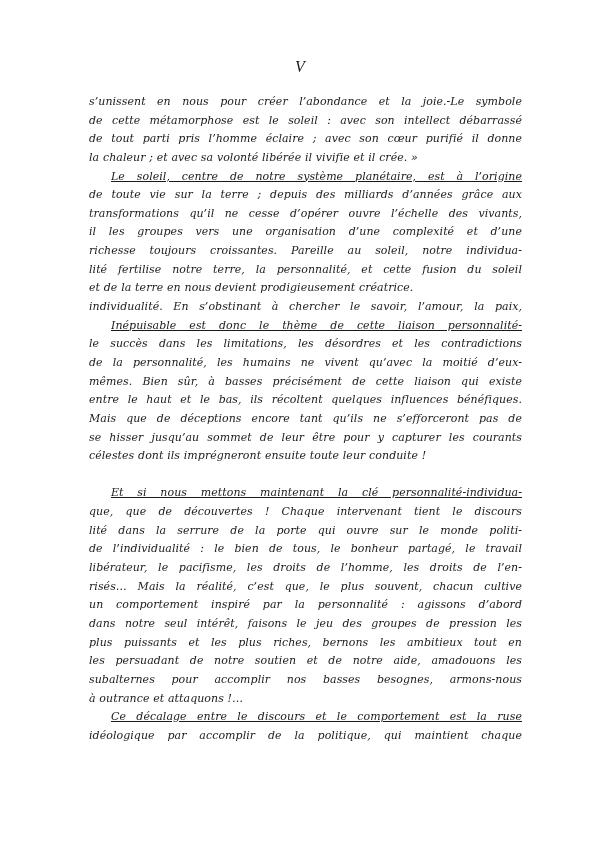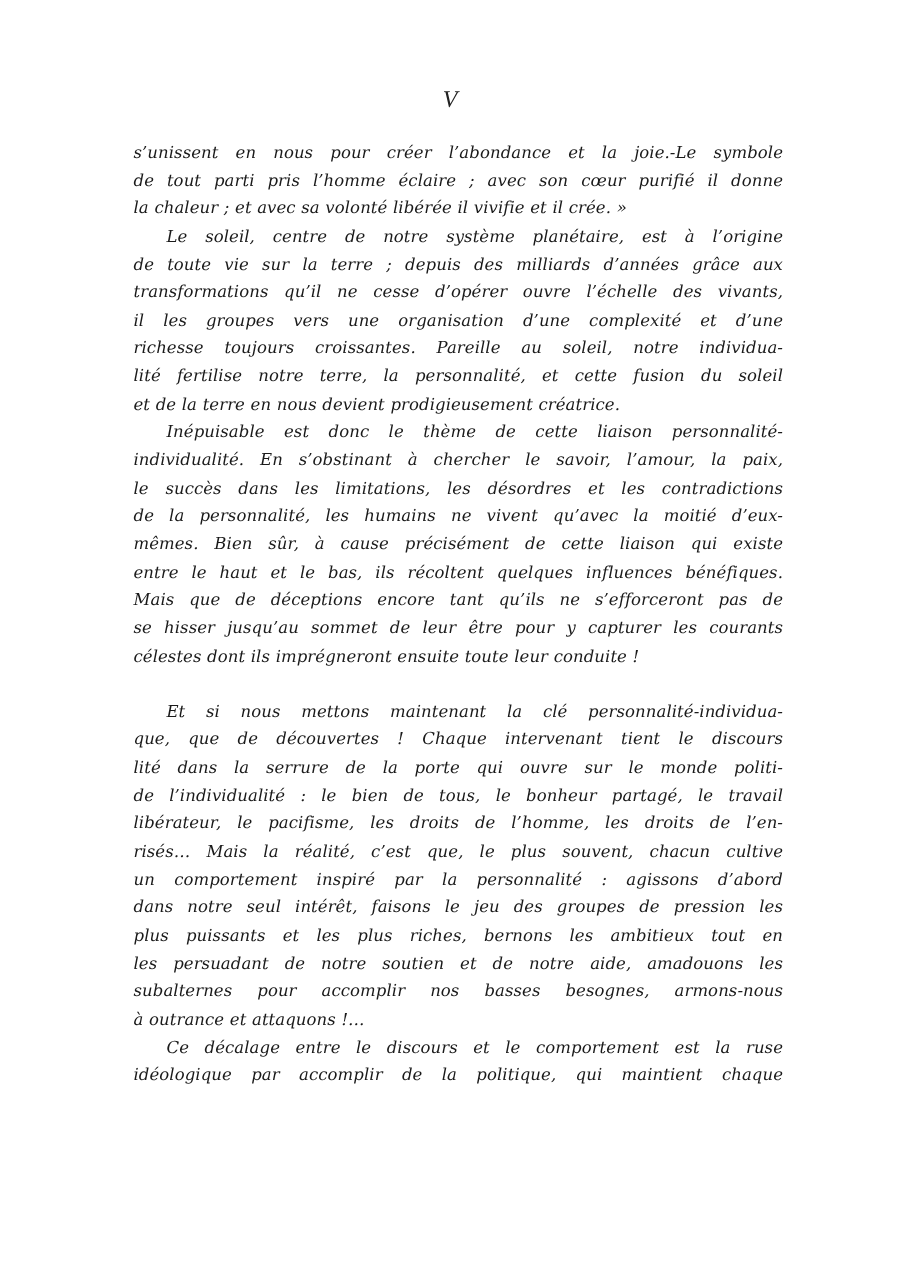--- a/index.html
+++ b/index.html
@@ -46,55 +46,57 @@
     text-align: justify;
     text-align-last: justify;
     height: 18.65px;
     overflow: visible;
   }
   .line.last {
     text-align-last: left;
   }
   .line.indent {
     padding-left: 22px;
+    text-decoration: underline;
   }
   .gap {
     display: block;
     height: 18.65px;
   }
 </style>
 </head>
 <body>
 
 <div class="page-header">V</div>
 
 <div class="text-block">
 
   <div>
     <span class="line">s’unissent en nous pour créer l’abondance et la joie.-Le symbole</span>
+    <span class="line">de cette métamorphose est le soleil : avec son intellect débarrassé</span>
     <span class="line">de tout parti pris l’homme éclaire ; avec son cœur purifié il donne</span>
     <span class="line last">la chaleur ; et avec sa volonté libérée il vivifie et il crée. »</span>
   </div>
 
   <div>
     <span class="line indent">Le soleil, centre de notre système planétaire, est à l’origine</span>
     <span class="line">de toute vie sur la terre ; depuis des milliards d’années grâce aux</span>
     <span class="line">transformations qu’il ne cesse d’opérer ouvre l’échelle des vivants,</span>
     <span class="line">il les groupes vers une organisation d’une complexité et d’une</span>
     <span class="line">richesse toujours croissantes. Pareille au soleil, notre individua-</span>
     <span class="line">lité fertilise notre terre, la personnalité, et cette fusion du soleil</span>
     <span class="line last">et de la terre en nous devient prodigieusement créatrice.</span>
   </div>
 
   <div>
+    <span class="line">individualité. En s’obstinant à chercher le savoir, l’amour, la paix,</span>
     <span class="line indent">Inépuisable est donc le thème de cette liaison personnalité-</span>
-    <span class="line">individualité. En s’obstinant à chercher le savoir, l’amour, la paix,</span>
     <span class="line">le succès dans les limitations, les désordres et les contradictions</span>
     <span class="line">de la personnalité, les humains ne vivent qu’avec la moitié d’eux-</span>
-    <span class="line">mêmes. Bien sûr, à cause précisément de cette liaison qui existe</span>
+    <span class="line">mêmes. Bien sûr, à basses précisément de cette liaison qui existe</span>
     <span class="line">entre le haut et le bas, ils récoltent quelques influences bénéfiques.</span>
     <span class="line">Mais que de déceptions encore tant qu’ils ne s’efforceront pas de</span>
     <span class="line">se hisser jusqu’au sommet de leur être pour y capturer les courants</span>
     <span class="line last">célestes dont ils imprégneront ensuite toute leur conduite !</span>
   </div>
 
   <span class="gap"></span>
 
   <div>
     <span class="line indent">Et si nous mettons maintenant la clé personnalité-individua-</span>

